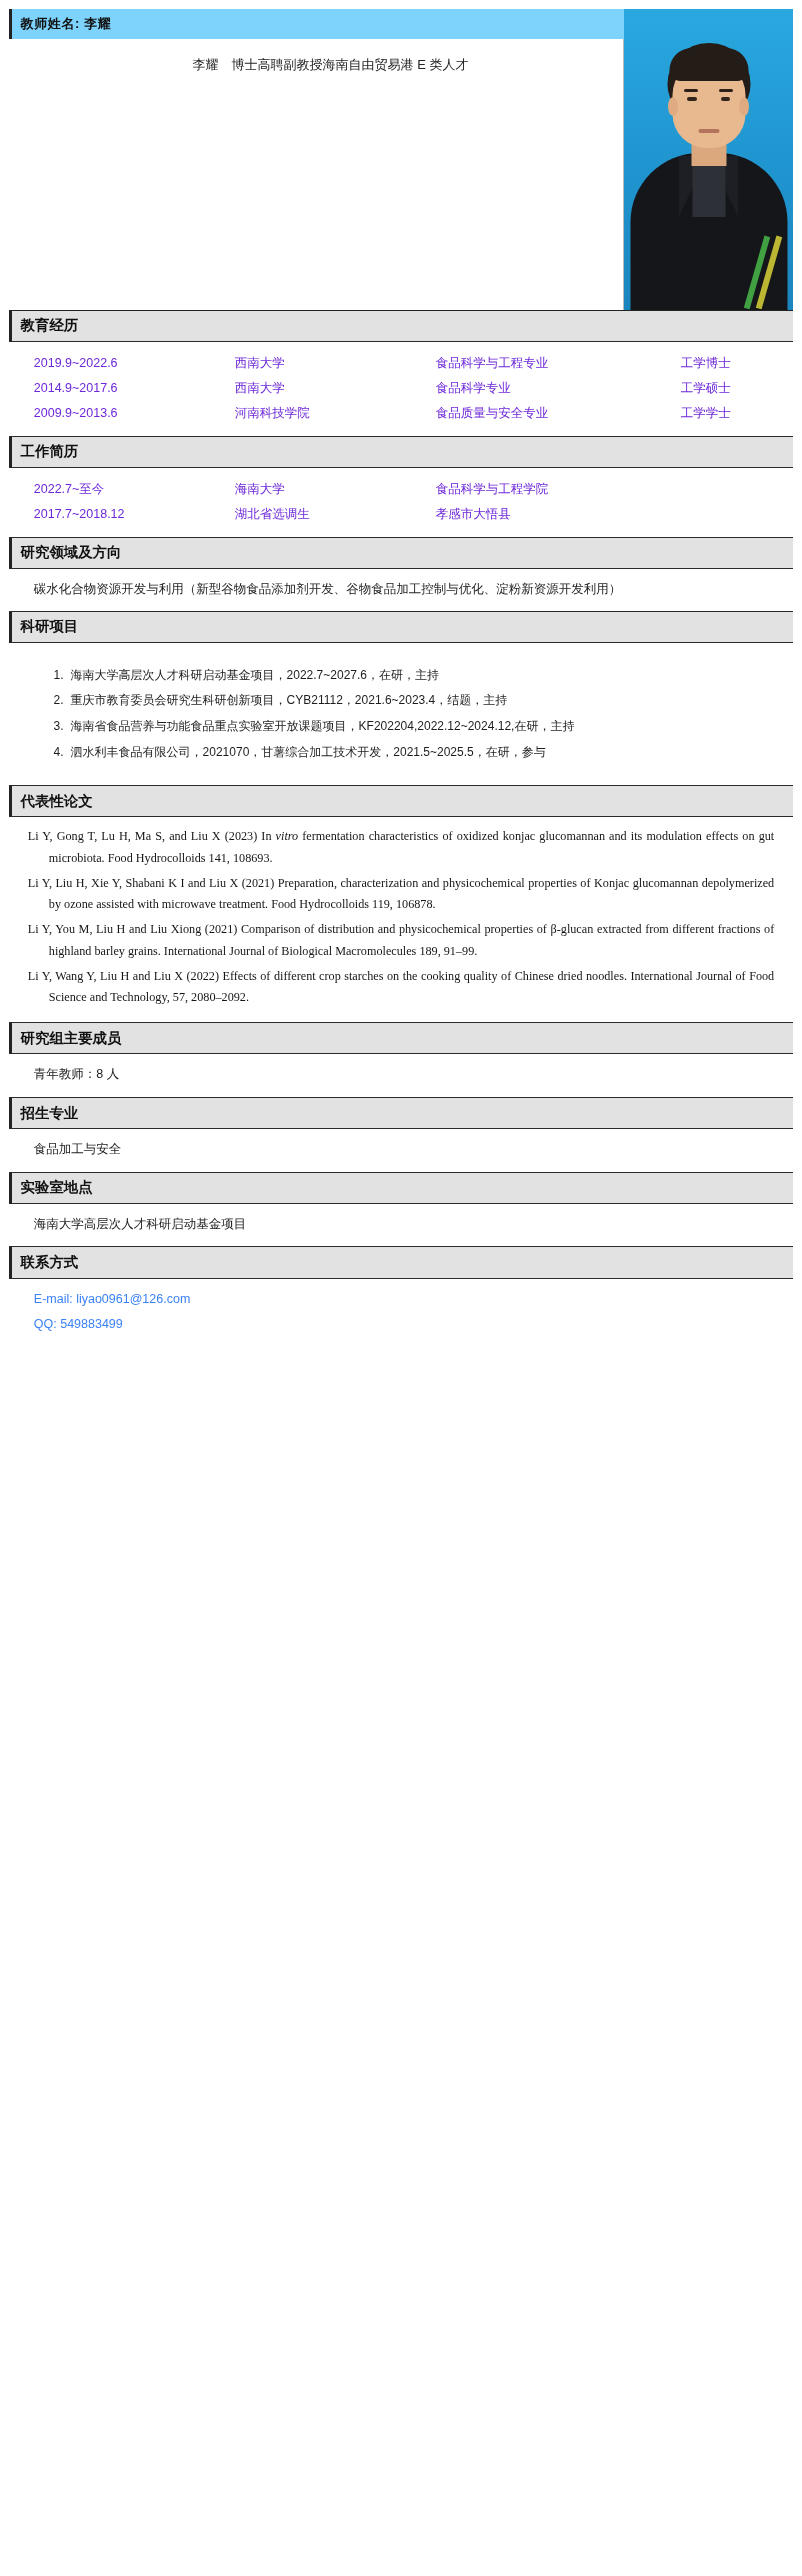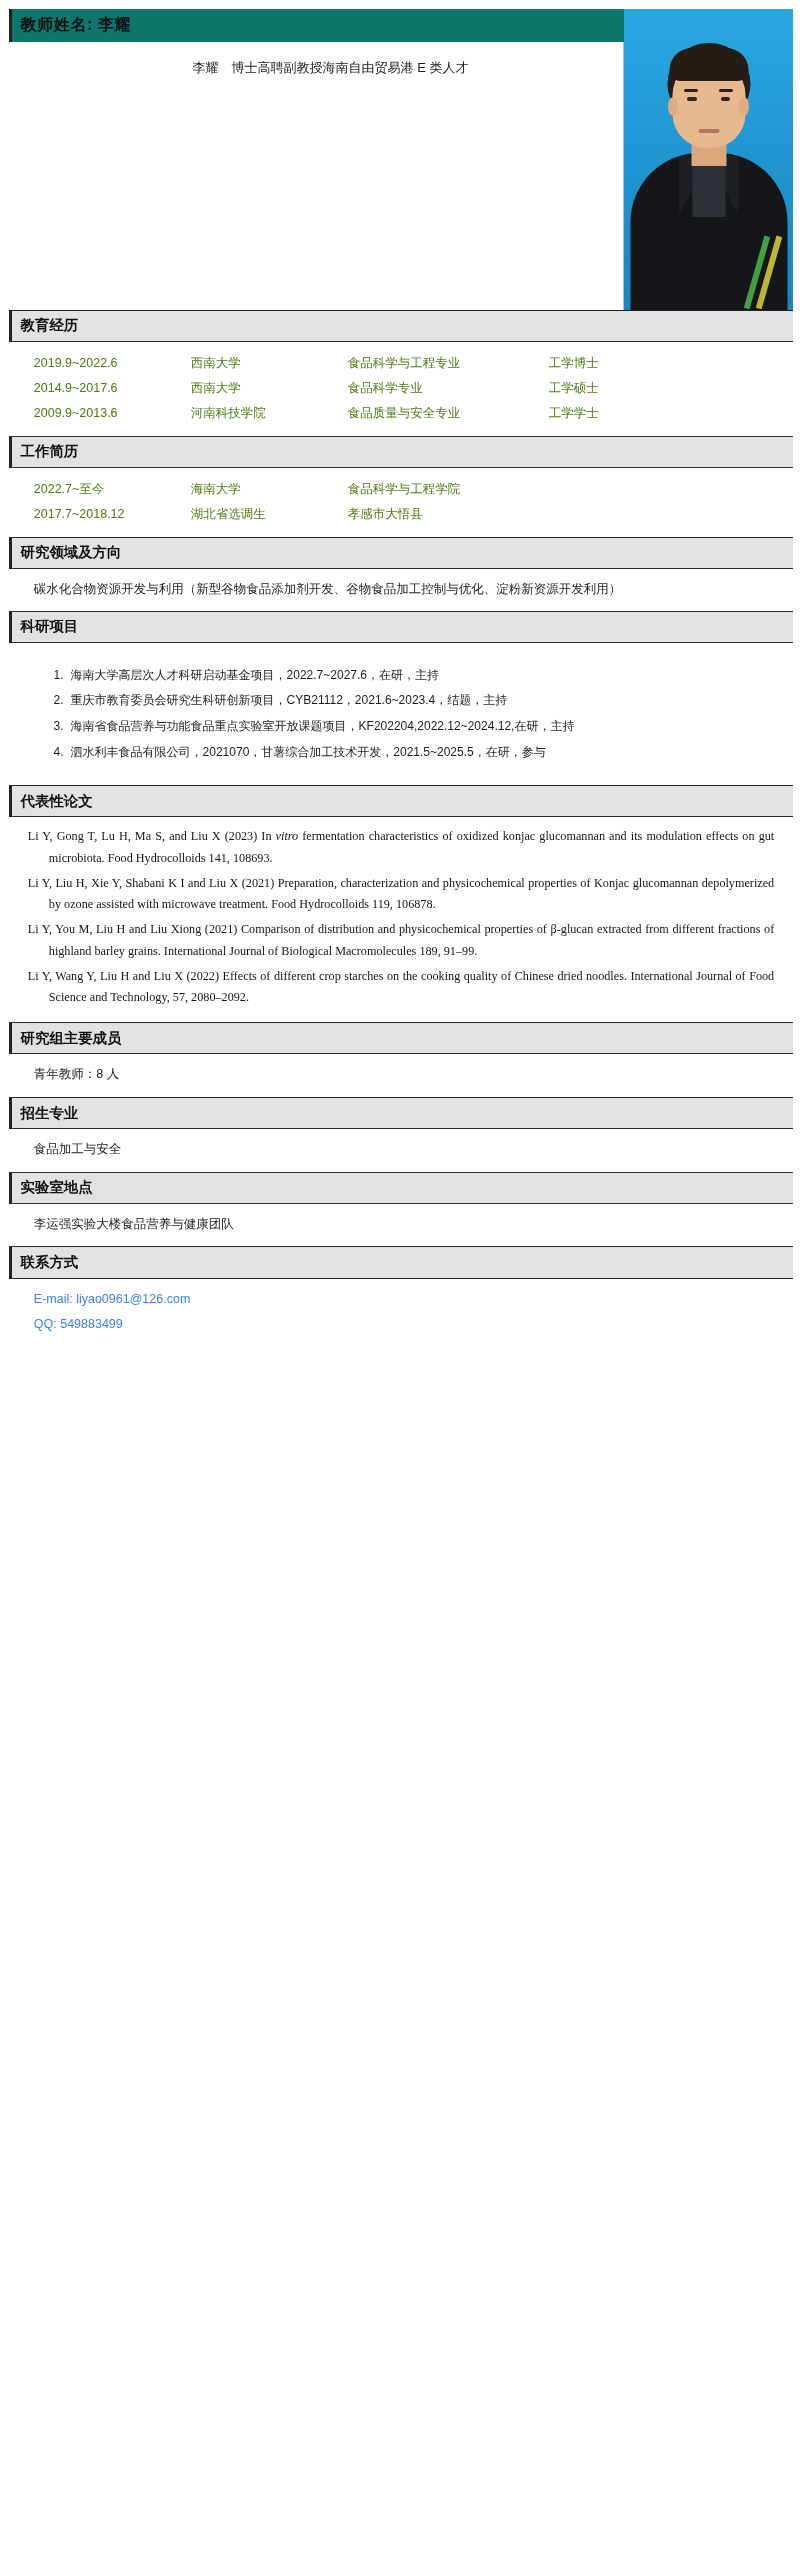--- a/index.html
+++ b/index.html
@@ -26,25 +26,25 @@
     border-bottom: 1.3px solid #222;
     margin: 0 8.8px;
     padding-top: 8.8px;
   }
   .header-left {
     flex: 1 1 auto;
     display: flex;
     flex-direction: column;
   }
   .name-bar {
-    background: #0f766e;
+    background: #7dd3fc;
     border-left: 3.8px solid #222;
     box-sizing: border-box;
     padding: 6.3px 8.8px;
-    font-size: 16px;
+    font-size: 13px;
     font-weight: bold;
     letter-spacing: 0.6px;
     color: #111;
   }
   .header-info {
     flex: 1 1 auto;
     display: flex;
     flex-direction: row;
     justify-content: center;
     padding: 12.5px 0 12.5px 29px;
@@ -212,21 +212,22 @@
     padding: 8.8px 25px 10px 25px;
     border-bottom: 1.3px solid #2b2b2b;
     box-sizing: border-box;
   }
   .section-body.tight { padding-top: 7.5px; padding-bottom: 7.5px; }
   .row {
     display: flex;
     flex-direction: row;
     font-size: 12.5px;
     line-height: 2.0;
-    color: #4d7c0f;
+    color: #6d28d9;
+    gap: 44px;
   }
   .row .c1 { width: 157px; flex: 0 0 157px; }
   .row .c2 { width: 201px; flex: 0 0 201px; }
   .row .c3 { flex: 1 1 auto; }
   .para {
     font-size: 12.5px;
     line-height: 1.85;
     color: #1d1d1d;
   }
   ol.projects {
@@ -363,21 +364,21 @@
     <div class="simple-line">青年教师：8 人</div>
   </div>
 
   <div class="section-title">招生专业</div>
   <div class="section-body">
     <div class="simple-line">食品加工与安全</div>
   </div>
 
   <div class="section-title">实验室地点</div>
   <div class="section-body">
-    <div class="simple-line">李运强实验大楼食品营养与健康团队</div>
+    <div class="simple-line">海南大学高层次人才科研启动基金项目</div>
   </div>
 
   <div class="section-title">联系方式</div>
   <div class="section-body last">
     <div class="contact-line">E-mail: liyao0961@126.com</div>
     <div class="contact-line">QQ: 549883499</div>
   </div>
 
 </div>
 

